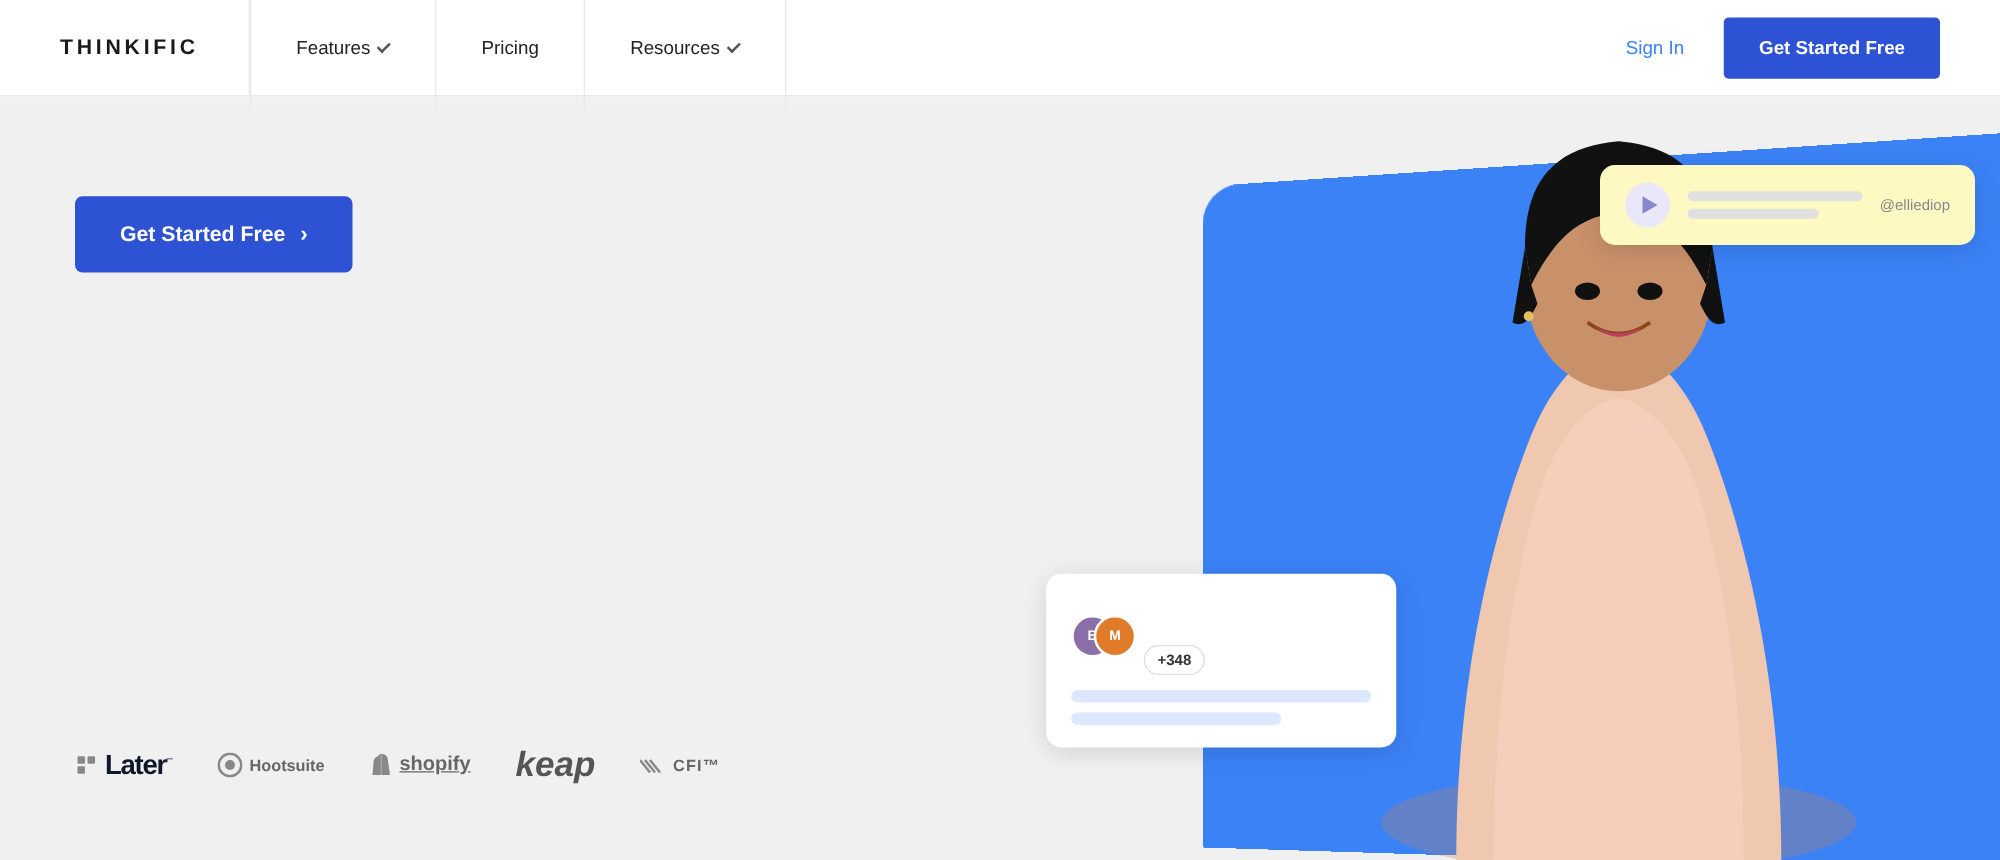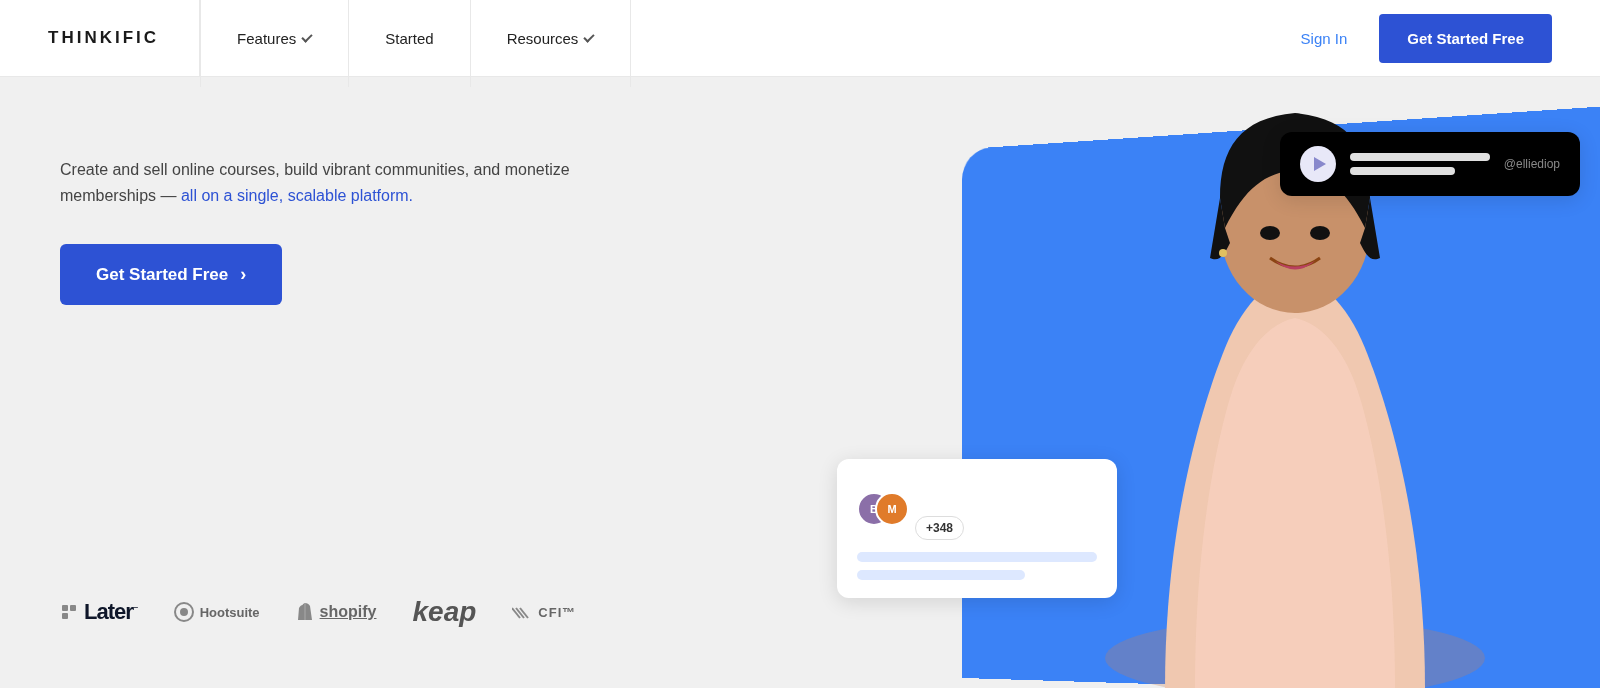--- a/index.html
+++ b/index.html
@@ -184,21 +184,21 @@
       background: #3b82f6;
       border-radius: 32px 32px 0 0;
       transform: perspective(800px) rotateY(-8deg) skewY(-1deg);
     }
 
     
     .float-card-top {
       position: absolute;
       top: 60px;
       right: 40px;
-      background: #000000;
+      background: #fef9c3;
       border-radius: 12px;
       padding: 14px 20px;
       box-shadow: 0 4px 20px rgba(0,0,0,0.12);
       display: flex;
       align-items: center;
       gap: 14px;
       min-width: 280px;
     }
     .play-circle {
       width: 36px;
@@ -297,38 +297,35 @@
 
 <nav>
   <span class="nav-logo">THINKIFIC</span>
   <div class="nav-divider"></div>
   <div class="nav-links">
     <div class="nav-link">
       <span>Features</span>
       <span class="chevron"></span>
     </div>
     <div class="nav-link">
-      <span>Started</span>
+      <span>Pricing</span>
     </div>
     <div class="nav-link">
       <span>Resources</span>
       <span class="chevron"></span>
     </div>
   </div>
   <div class="nav-right">
     <span class="sign-in">Sign In</span>
     <button class="get-started-nav">Get Started Free</button>
   </div>
 </nav>
 
 <section class="hero">
   <div class="hero-left">
-    <p class="hero-description">
-      Create and sell online courses, build vibrant communities, and monetize memberships — <a href="#">all on a single, scalable platform.</a>
-    </p>
     <button class="get-started-hero">
       <span>Get Started Free</span>
       <span class="arrow-right">›</span>
     </button>
 
     <div class="trusted-by">
       <div class="trusted-logos">
 
         <div class="logo-item">
           <svg width="18" height="18" viewBox="0 0 18 18">

